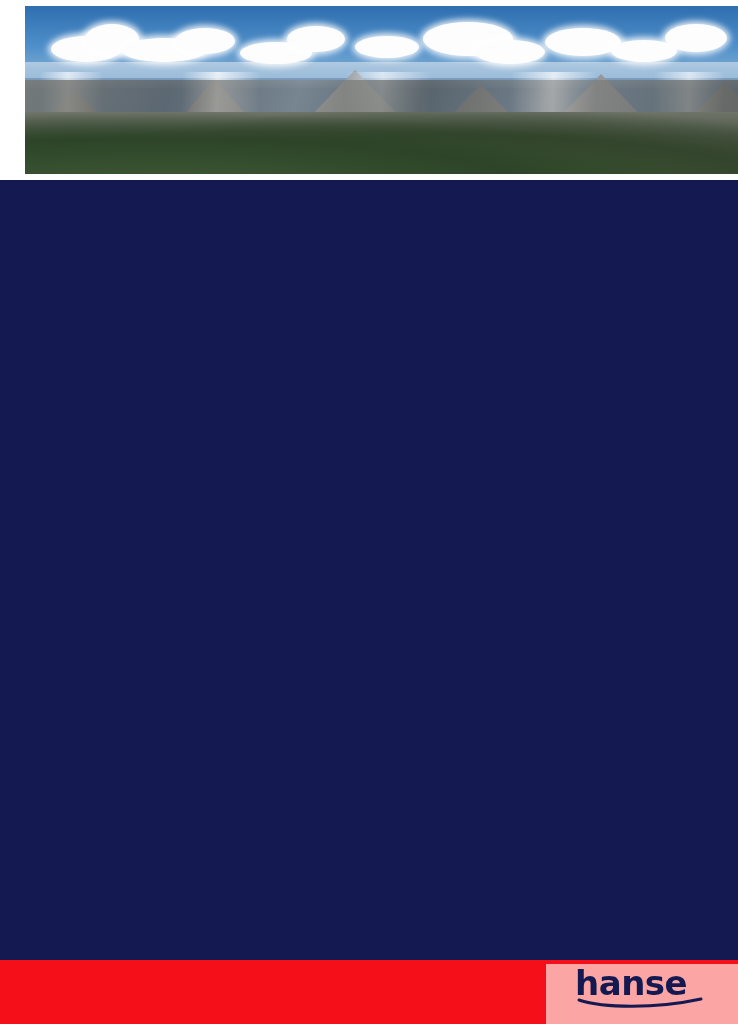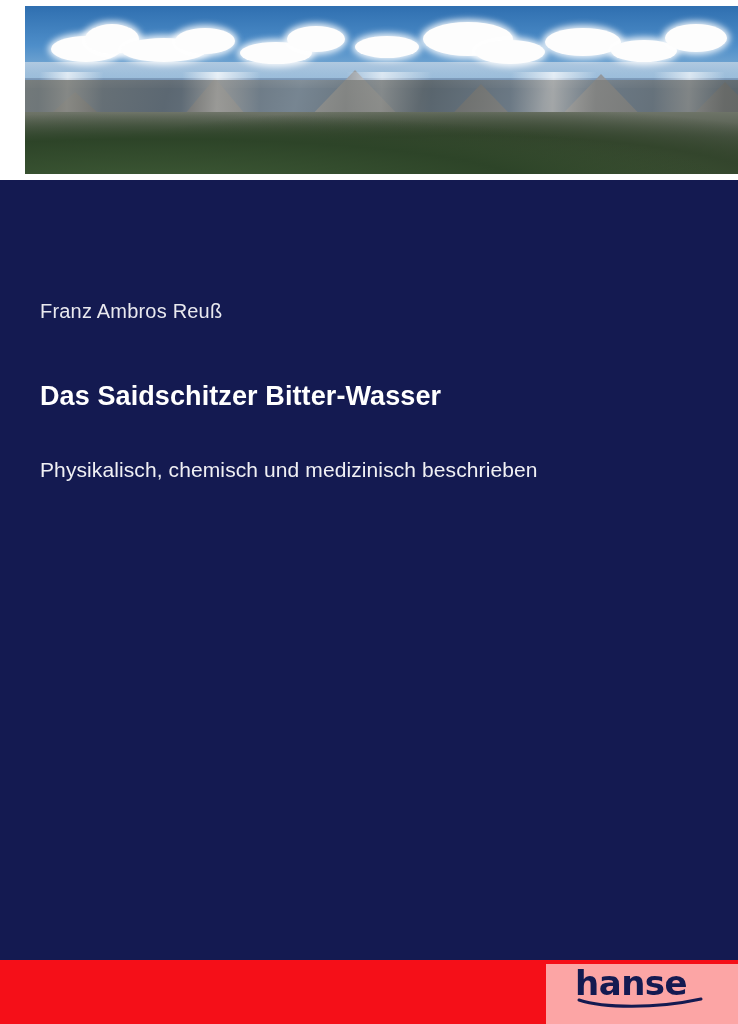--- a/index.html
+++ b/index.html
@@ -205,25 +205,20 @@
     <div class="ridge" style="left:480px; border-width:0 96px 100px 96px; border-bottom-color:#92979d;"></div>
     <div class="ridge" style="left:610px; border-width:0 90px 92px 90px; border-bottom-color:#82878c;"></div>
 
     <div class="snowstreaks"></div>
     <div class="rockface"></div>
     <div class="valley"></div>
   </div>
 
   <div class="navy"></div>
 
-  <div class="text-block">
-    <div class="author">Franz Ambros Reuß</div>
-    <div class="title">Das Saidschitzer Bitter-Wasser</div>
-    <div class="subtitle">Physikalisch, chemisch und medizinisch beschrieben</div>
-  </div>
 
   <div class="red-band"></div>
 
   <div class="logo-box">
     <div class="logo-wrap">
       <div class="logo-text">hanse</div>
       <svg class="logo-swoosh" viewBox="0 0 126 12">
         <path d="M2 3 C 26 11, 78 12, 124 2" stroke="#141a51" stroke-width="3" fill="none" stroke-linecap="round"></path>
       </svg>
     </div>

